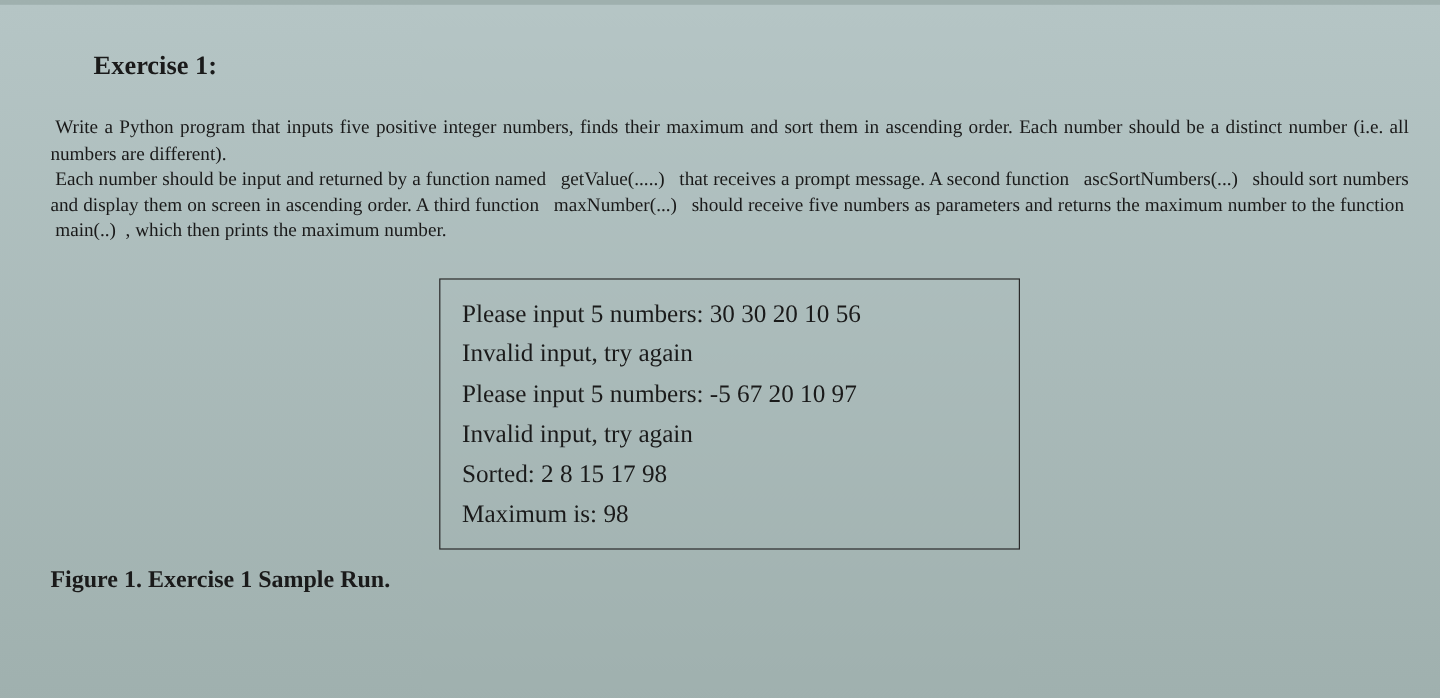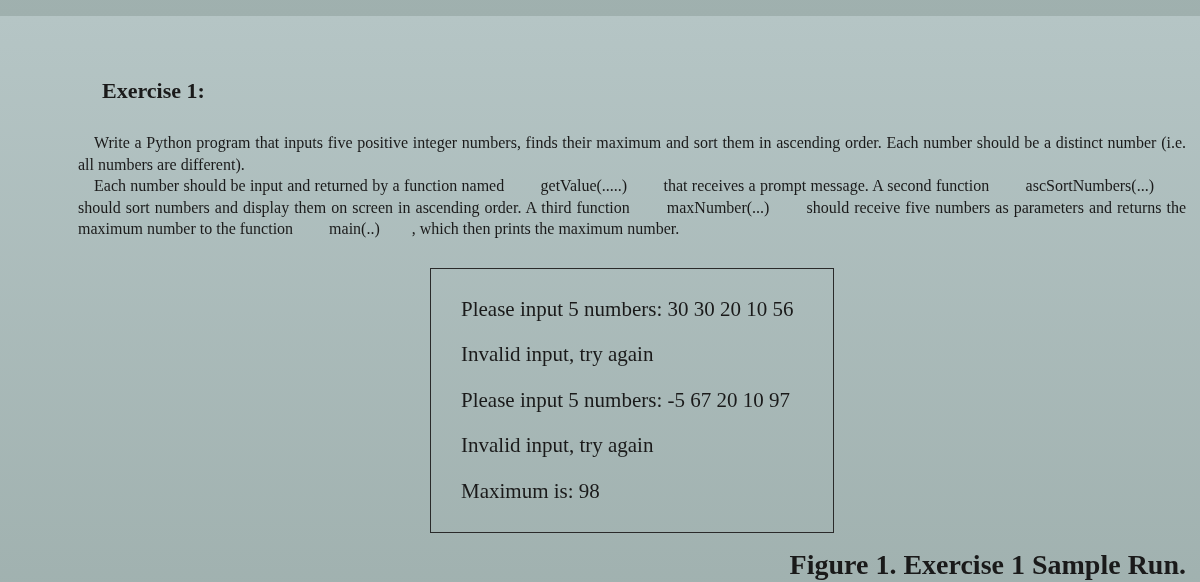--- a/index.html
+++ b/index.html
@@ -1,16 +1,16 @@
 <!DOCTYPE html>
 <html><head>
   <meta charset="utf-8">
   <style>
     * {
-      margin: 16px;
+      margin: 4px;
       padding: 0;
       box-sizing: border-box;
     }
     body {
       background: linear-gradient(to bottom, #b5c5c5 0%, #9fb0ae 100%);
       font-family: 'Times New Roman', Times, serif;
       width: 1200px;
       height: 582px;
       padding: 30px 30px 30px 30px;
       color: #1a1a1a;
@@ -28,44 +28,45 @@
       text-align: justify;
       margin-bottom: 28px;
     }
     .body-text .italic {
     }
     .sample-box {
       border: 1.5px solid #2a2a2a;
       padding: 10px 14px;
       font-size: 21px;
       line-height: 1.4;
-      width: 404px;
+      width: 484px;
       margin: 0 auto 14px auto;
       background: transparent;
     }
     .sample-box div {
       white-space: nowrap;
     }
     .figure-caption {
-      text-align: right;
+      text-align: left;
       font-weight: bold;
-      font-size: 28px;
+      font-size: 20px;
     }
   </style>
 </head>
 <body>
 
 <div class="title">Exercise 1:</div>
 
 <div class="body-text">
   <span>Write a Python program that inputs five positive integer numbers, finds their maximum and sort them in ascending order. Each number should be a distinct number (i.e. all numbers are different).</span><br>
   <span>Each number should be input and returned by a function named </span><span class="italic">getValue(.....)</span><span> that receives a prompt message. A second function </span><span class="italic">ascSortNumbers(...)</span><span> should sort numbers and display them on screen in ascending order. A third function </span><span class="italic">maxNumber(...)</span><span> should receive five numbers as parameters and returns the maximum number to the function </span><span class="italic">main(..)</span><span>, which then prints the maximum number.</span>
 </div>
 
 <div class="sample-box">
   <div>Please input 5 numbers: 30 30 20 10 56</div>
   <div>Invalid input, try again</div>
   <div>Please input 5 numbers: -5 67 20 10 97</div>
   <div>Invalid input, try again</div>
+  <div>Sorted: 2 8 15 17 98</div>
   <div>Maximum is: 98</div>
 </div>
 
 <div class="figure-caption">Figure 1. Exercise 1 Sample Run.</div>
 
 </body></html>

